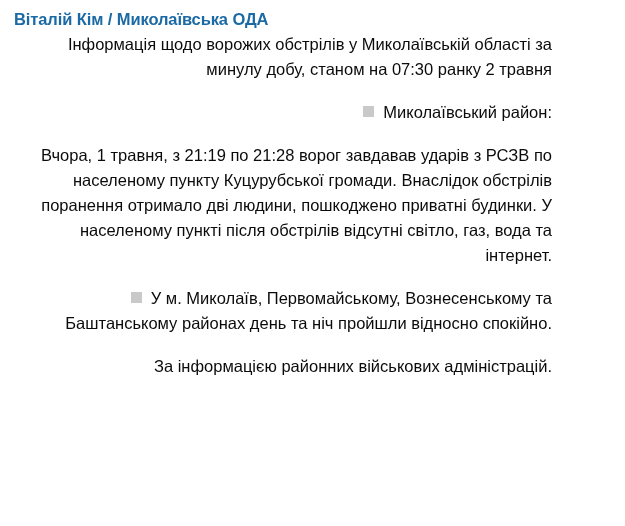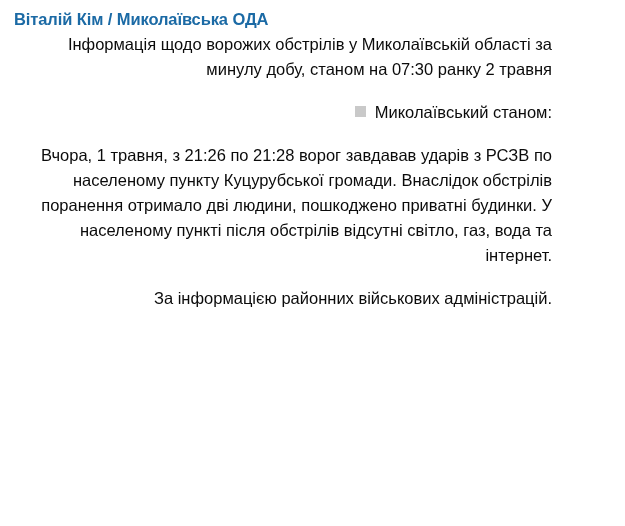--- a/index.html
+++ b/index.html
@@ -55,22 +55,25 @@
 </head>
 <body>
 
 <div class="post">
 
   <div class="post-author">Віталій Кім / Миколаївська ОДА</div>
 
   <p class="para lead">Інформація щодо ворожих обстрілів у Миколаївській області за минулу добу, станом на 07:30 ранку 2 травня</p>
 
   <p class="para">
-    <span class="sq sq-indent"></span><span>Миколаївський станом:</span>
+    <span class="sq sq-indent"></span><span>Миколаївський район:</span>
   </p>
 
-  <p class="para">Вчора, 1 травня, з 21:26 по 21:28 ворог завдавав ударів з РСЗВ по населеному пункту Куцурубської громади. Внаслідок обстрілів поранення отримало дві людини, пошкоджено приватні будинки. У населеному пункті після обстрілів відсутні світло, газ, вода та інтернет.</p>
+  <p class="para">Вчора, 1 травня, з 21:19 по 21:28 ворог завдавав ударів з РСЗВ по населеному пункту Куцурубської громади. Внаслідок обстрілів поранення отримало дві людини, пошкоджено приватні будинки. У населеному пункті після обстрілів відсутні світло, газ, вода та інтернет.</p>
 
 
+  <p class="para">
+    <span class="sq sq-indent"></span><span>У м. Миколаїв, Первомайському, Вознесенському та Баштанському районах день та ніч пройшли відносно спокійно.</span>
+  </p>
 
   <p class="para">За інформацією районних військових адміністрацій.</p>
 
 </div>
 
 </body></html>

